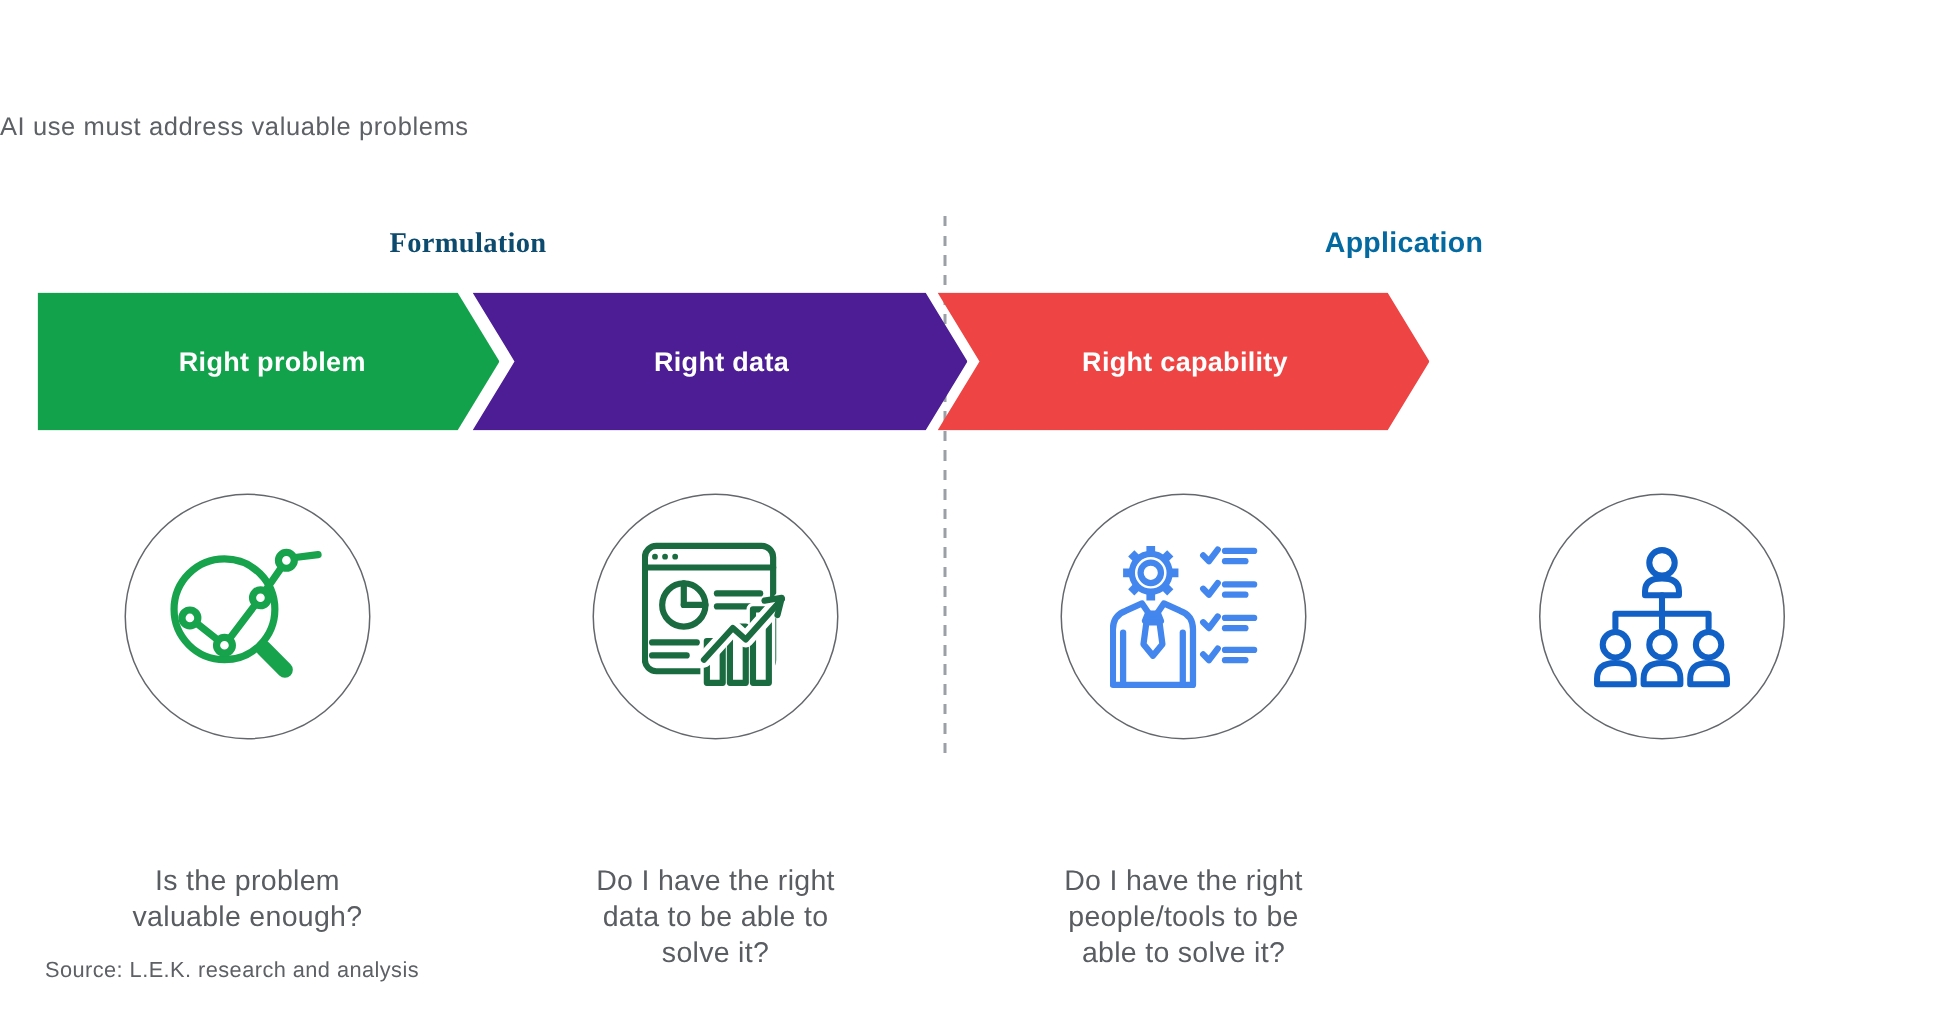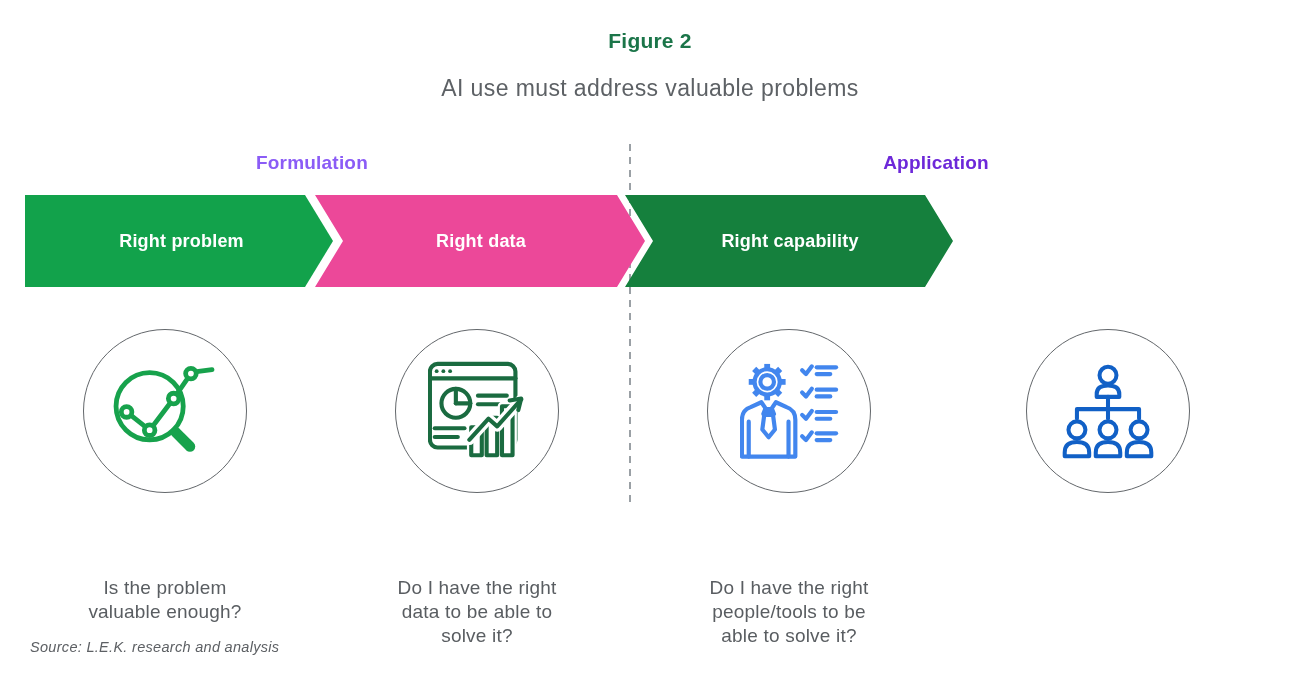--- a/index.html
+++ b/index.html
@@ -5,22 +5,22 @@
   html,body{margin:0;padding:0;background:#fff;}
   .canvas{
     position:relative;width:1300px;height:673px;background:#fff;overflow:hidden;
     font-family:"Liberation Sans","DejaVu Sans",sans-serif;
   }
   .fig-label{
     position:absolute;left:0;top:29px;width:1300px;text-align:center;
     font-size:21px;font-weight:700;letter-spacing:.2px;
   }
   .fig-title{
-    position:absolute;left:0;top:75px;width:1300px;text-align:center;
-    font-size:23px;color:#5d6165;letter-spacing:.4px;
+    position:absolute;left:0;top:75px;width:1300px;text-align:left;
+    font-size:17px;color:#5d6165;letter-spacing:.4px;
   }
   .section-label{
     position:absolute;top:152px;font-size:19px;font-weight:700;text-align:center;letter-spacing:.2px;
   }
   .section-label.formulation{left:0;width:624px;}
   .section-label.application{left:630px;width:612px;}
   .divider{
     position:absolute;left:629px;top:144px;width:2px;height:364px;z-index:1;
     background:repeating-linear-gradient(to bottom,#9aa0a5 0 7px,transparent 7px 13px);
   }
@@ -45,46 +45,45 @@
     border:1.5px solid #63676b;background:#fff;z-index:2;
     display:flex;align-items:center;justify-content:center;box-sizing:border-box;
   }
   .cc1{left:83px;}.cc2{left:395px;}.cc3{left:707px;}.cc4{left:1026px;}
   .question{
     position:absolute;top:529px;width:240px;text-align:center;
     font-size:19px;line-height:24px;color:#595d61;white-space:pre-line;letter-spacing:.2px;margin-top:47px;
   }
   .q1{left:45px;}.q2{left:357px;}.q3{left:669px;}.q4{left:988px;}
   .source{
-    position:absolute;left:30px;top:639px;font-size:14.5px;color:#5d6064;letter-spacing:.3px;font-style:italic;
+    position:absolute;left:30px;top:639px;font-size:14.5px;color:#5d6064;letter-spacing:.3px;
   }
   svg{display:block;}
 </style>
 </head>
 <body>
 
 <div class="canvas">
 
-  <div class="fig-label" style="color: rgb(27, 117, 73);">Figure 2</div>
 
   <div class="fig-title">AI use must address valuable problems</div>
 
-  <div class="section-label formulation" style="color: #8b5cf6;">Formulation</div>
+  <div class="section-label formulation" style="color: #0c4a6e; font-family: Liberation Serif, serif;">Formulation</div>
 
-  <div class="section-label application" style="color: #6d28d9;">Application</div>
+  <div class="section-label application" style="color: #0369a1;">Application</div>
 
   <div class="divider"></div>
 
   <div class="chevron chev1" style="background: rgb(18, 162, 75); padding-left: 25px;">
     <span>Right problem</span>
   </div>
-  <div class="chevron chev2" style="background: #ec4899;">
+  <div class="chevron chev2" style="background: #4c1d95;">
     <span>Right data</span>
   </div>
-  <div class="chevron chev3" style="background: #15803d;">
+  <div class="chevron chev3" style="background: #ef4444;">
     <span>Right capability</span>
   </div>
 
   <div class="icon-circle cc1" style="color: rgb(23, 162, 76);">
     <svg width="106" height="96" viewBox="0 0 110 100" fill="none" stroke="currentColor" stroke-width="5" stroke-linecap="round" stroke-linejoin="round">
       <circle cx="39" cy="45" r="35"></circle>
       <line x1="66" y1="72" x2="81" y2="87" stroke-width="11"></line>
       <polyline points="15,51 39,70 64,37 82,11"></polyline>
       <line x1="88" y1="9" x2="104" y2="7"></line>
       <circle cx="15" cy="51" r="5.5" fill="#fff"></circle>

